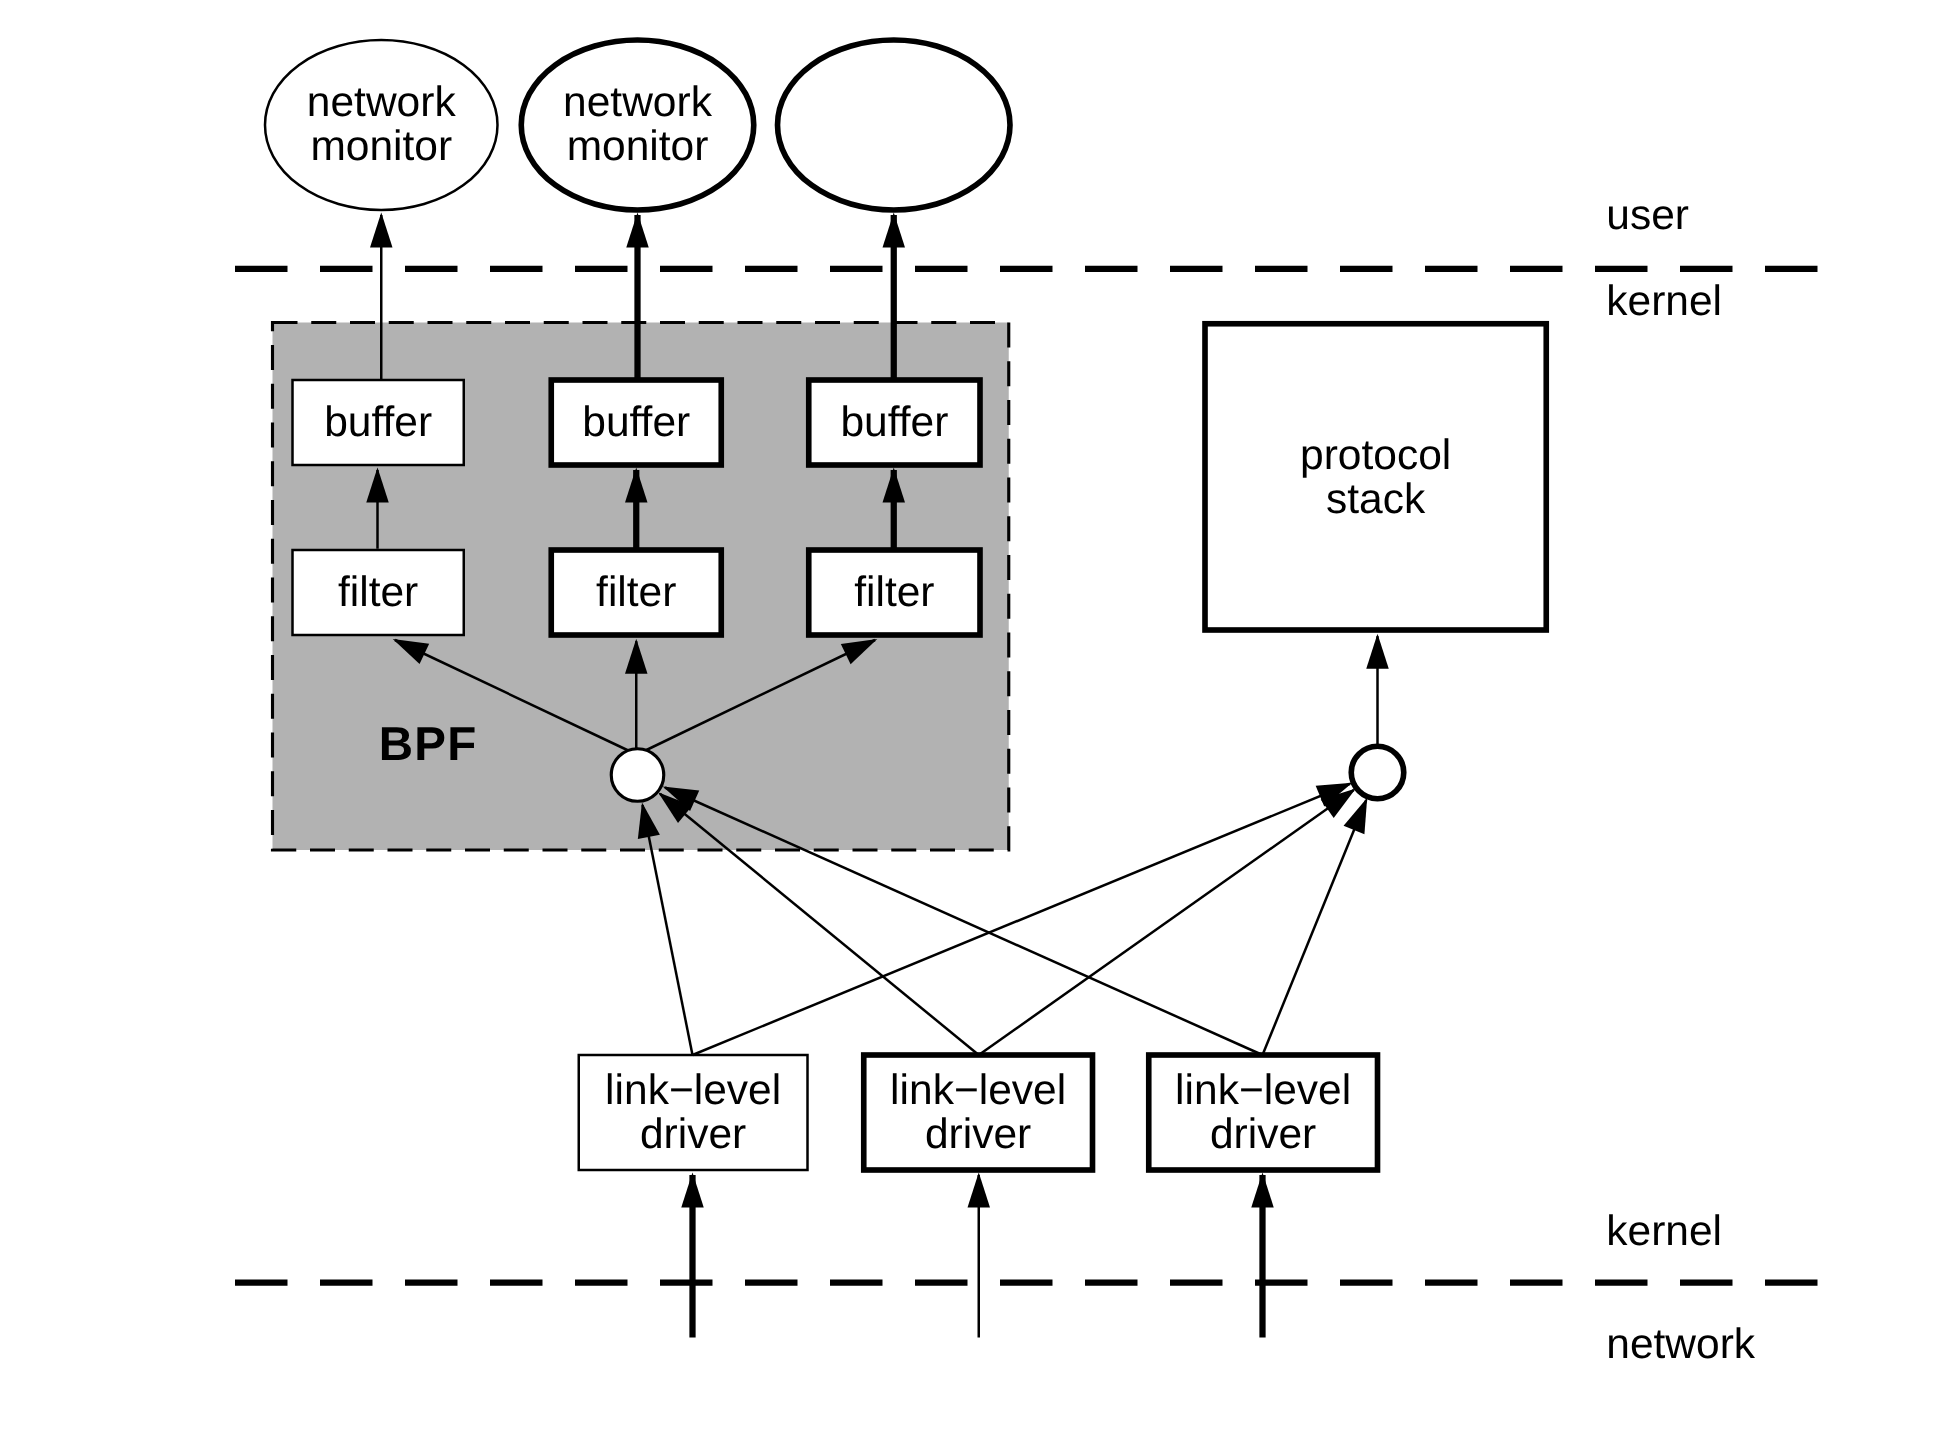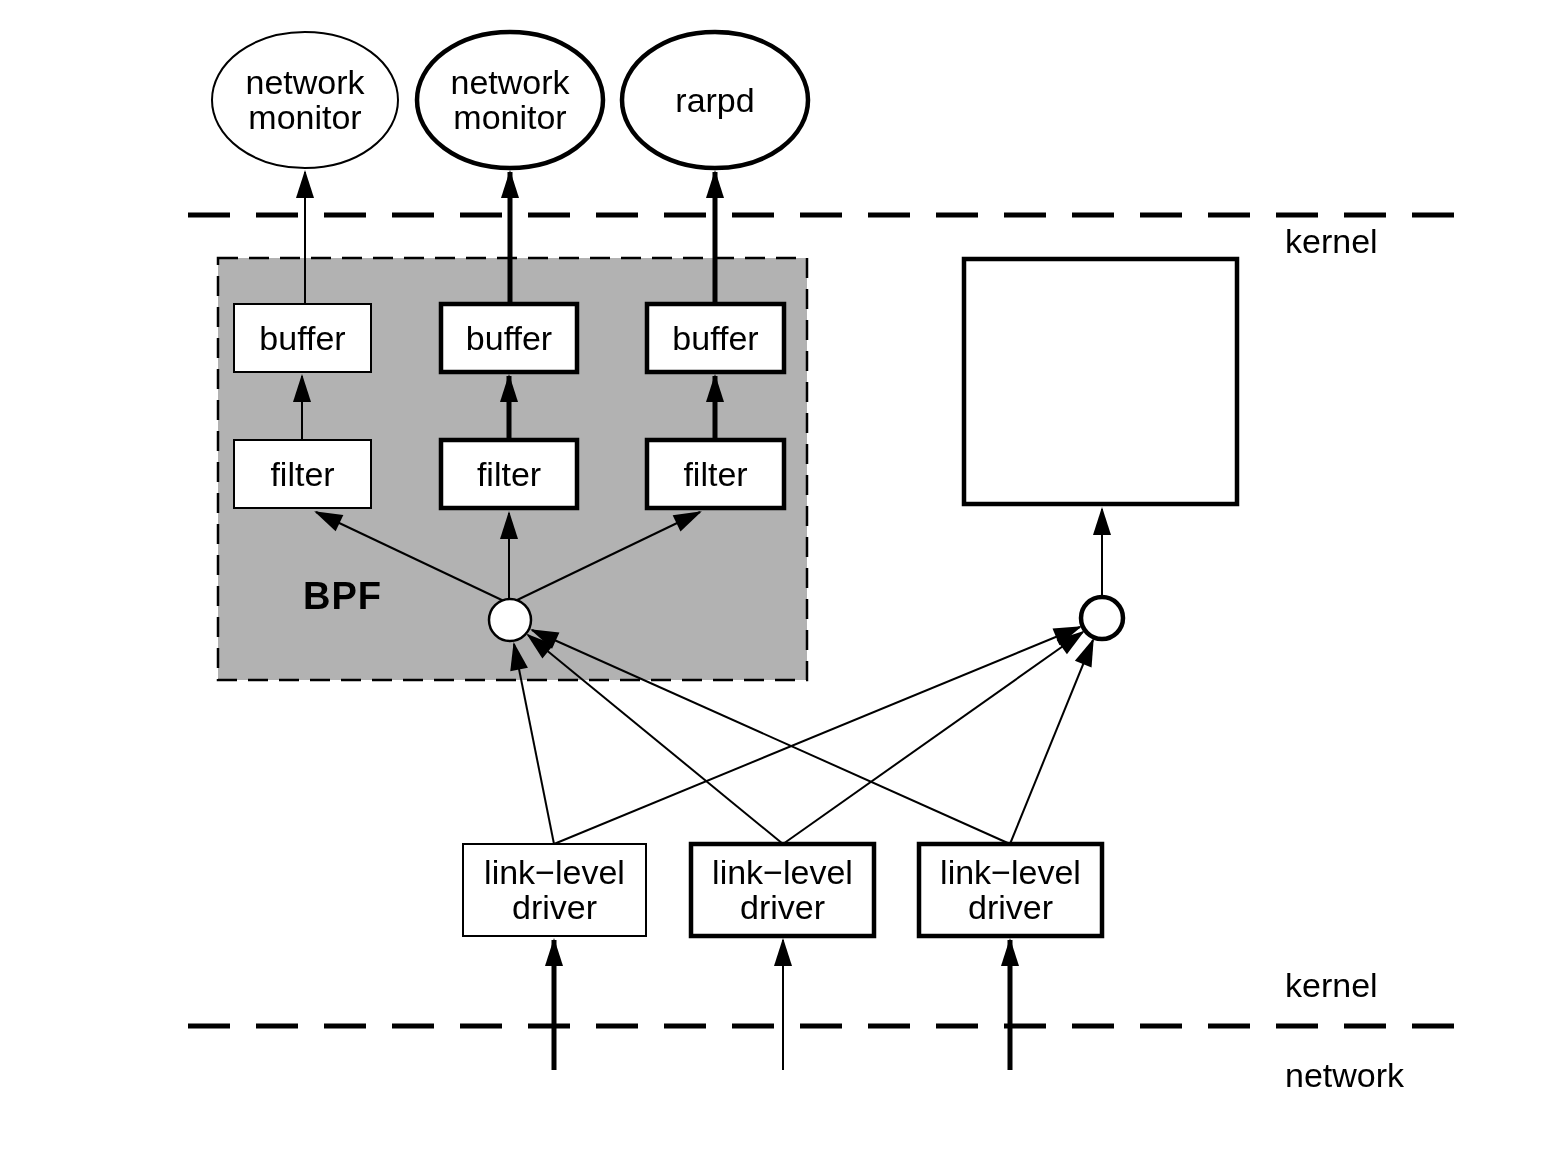--- a/index.html
+++ b/index.html
@@ -107,23 +107,20 @@
   <div class="lbl" style="left:213px;top:33px;width:184px;height:134px;">
     <span>network</span>
     <span>monitor</span>
   </div>
 
   <div class="lbl" style="left:418px;top:33px;width:184px;height:134px;">
     <span>network</span>
     <span>monitor</span>
   </div>
 
-  <div class="lbl" style="left:622px;top:33px;width:186px;height:134px;">
-    <span>rarpd</span>
-  </div>
 
   <div class="lbl" style="left:234px;top:304px;width:137px;height:68px;">
     <span>buffer</span>
   </div>
   <div class="lbl" style="left:441px;top:304px;width:136px;height:68px;">
     <span>buffer</span>
   </div>
   <div class="lbl" style="left:647px;top:304px;width:137px;height:68px;">
     <span>buffer</span>
   </div>
@@ -135,34 +132,41 @@
     <span>filter</span>
   </div>
   <div class="lbl" style="left:647px;top:440px;width:137px;height:68px;">
     <span>filter</span>
   </div>
 
   <div class="lbl bpf" style="left:262px;top:572px;width:120px;height:48px;">
     <span>BPF</span>
   </div>
 
+  <div class="lbl" style="left:964px;top:259px;width:273px;height:245px;">
+    <span>protocol</span>
+    <span>stack</span>
+  </div>
 
   <div class="lbl" style="left:463px;top:844px;width:183px;height:92px;">
     <span>link−level</span>
     <span>driver</span>
   </div>
   <div class="lbl" style="left:691px;top:844px;width:183px;height:92px;">
     <span>link−level</span>
     <span>driver</span>
   </div>
   <div class="lbl" style="left:919px;top:844px;width:183px;height:92px;">
     <span>link−level</span>
     <span>driver</span>
   </div>
 
+  <div class="lbl side" style="left:1285px;top:154px;width:200px;height:36px;">
+    <span>user</span>
+  </div>
   <div class="lbl side" style="left:1285px;top:223px;width:200px;height:36px;">
     <span>kernel</span>
   </div>
   <div class="lbl side" style="left:1285px;top:967px;width:200px;height:36px;">
     <span>kernel</span>
   </div>
   <div class="lbl side" style="left:1285px;top:1057px;width:200px;height:36px;">
     <span>network</span>
   </div>
 

